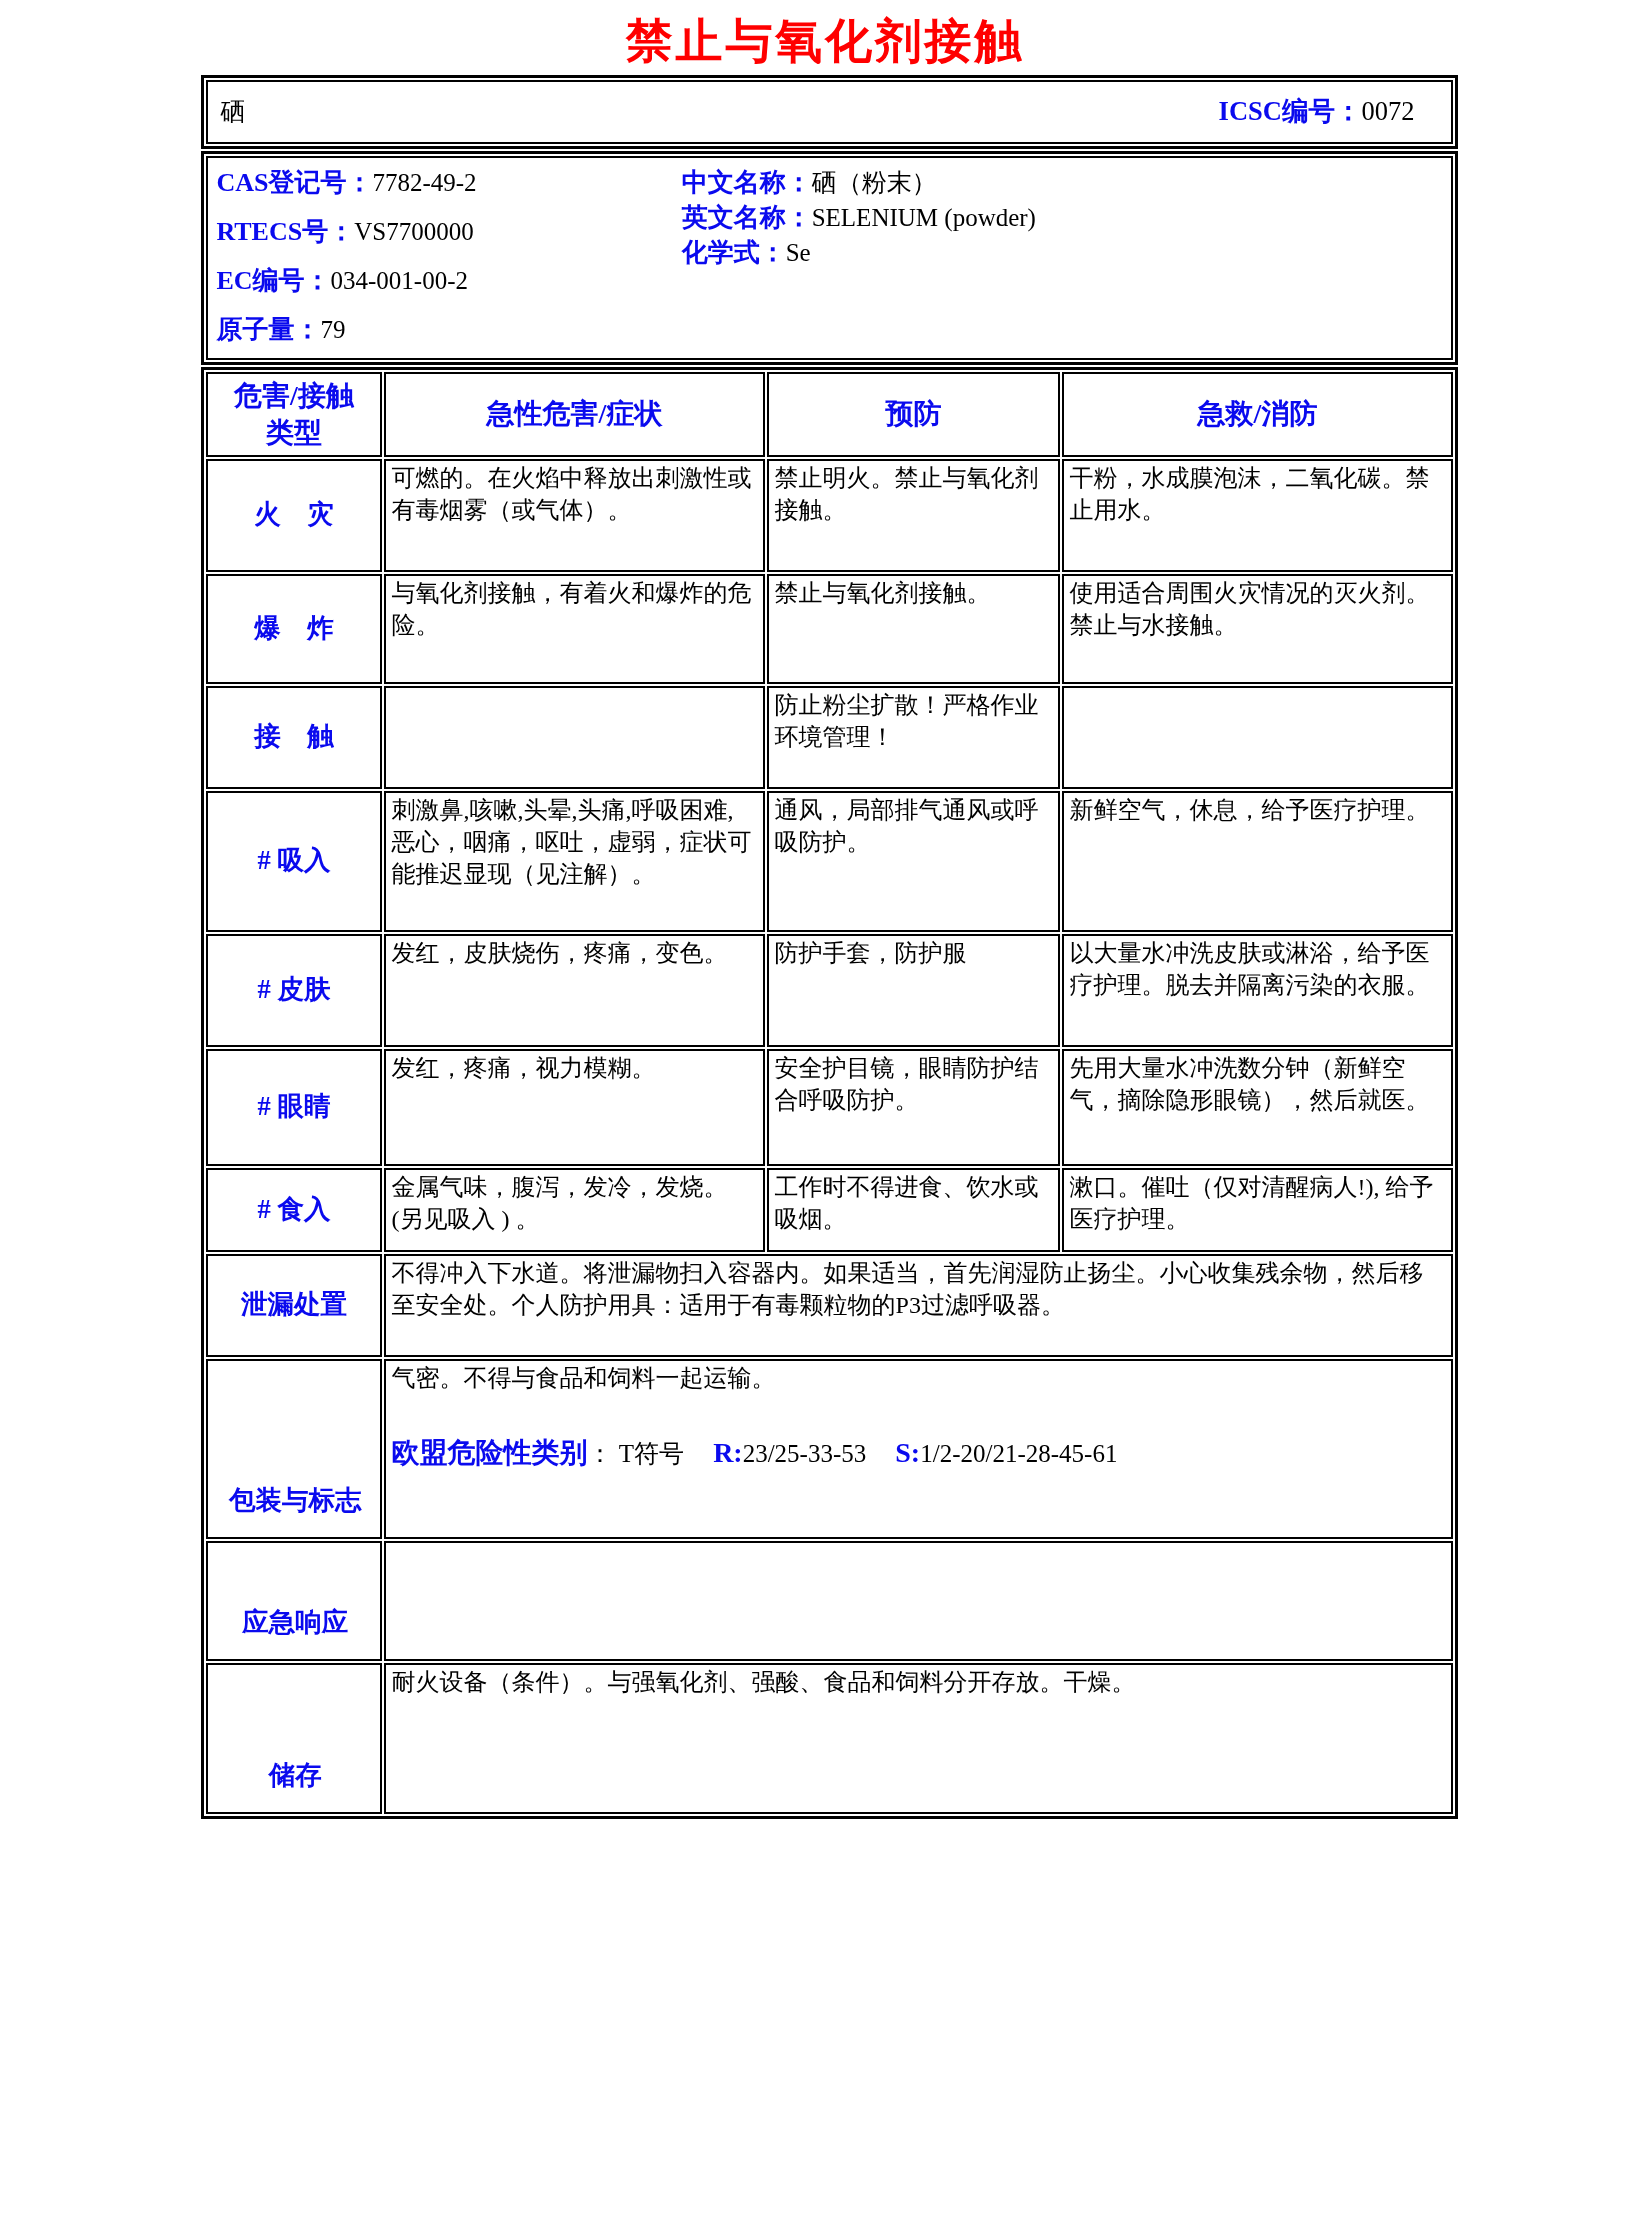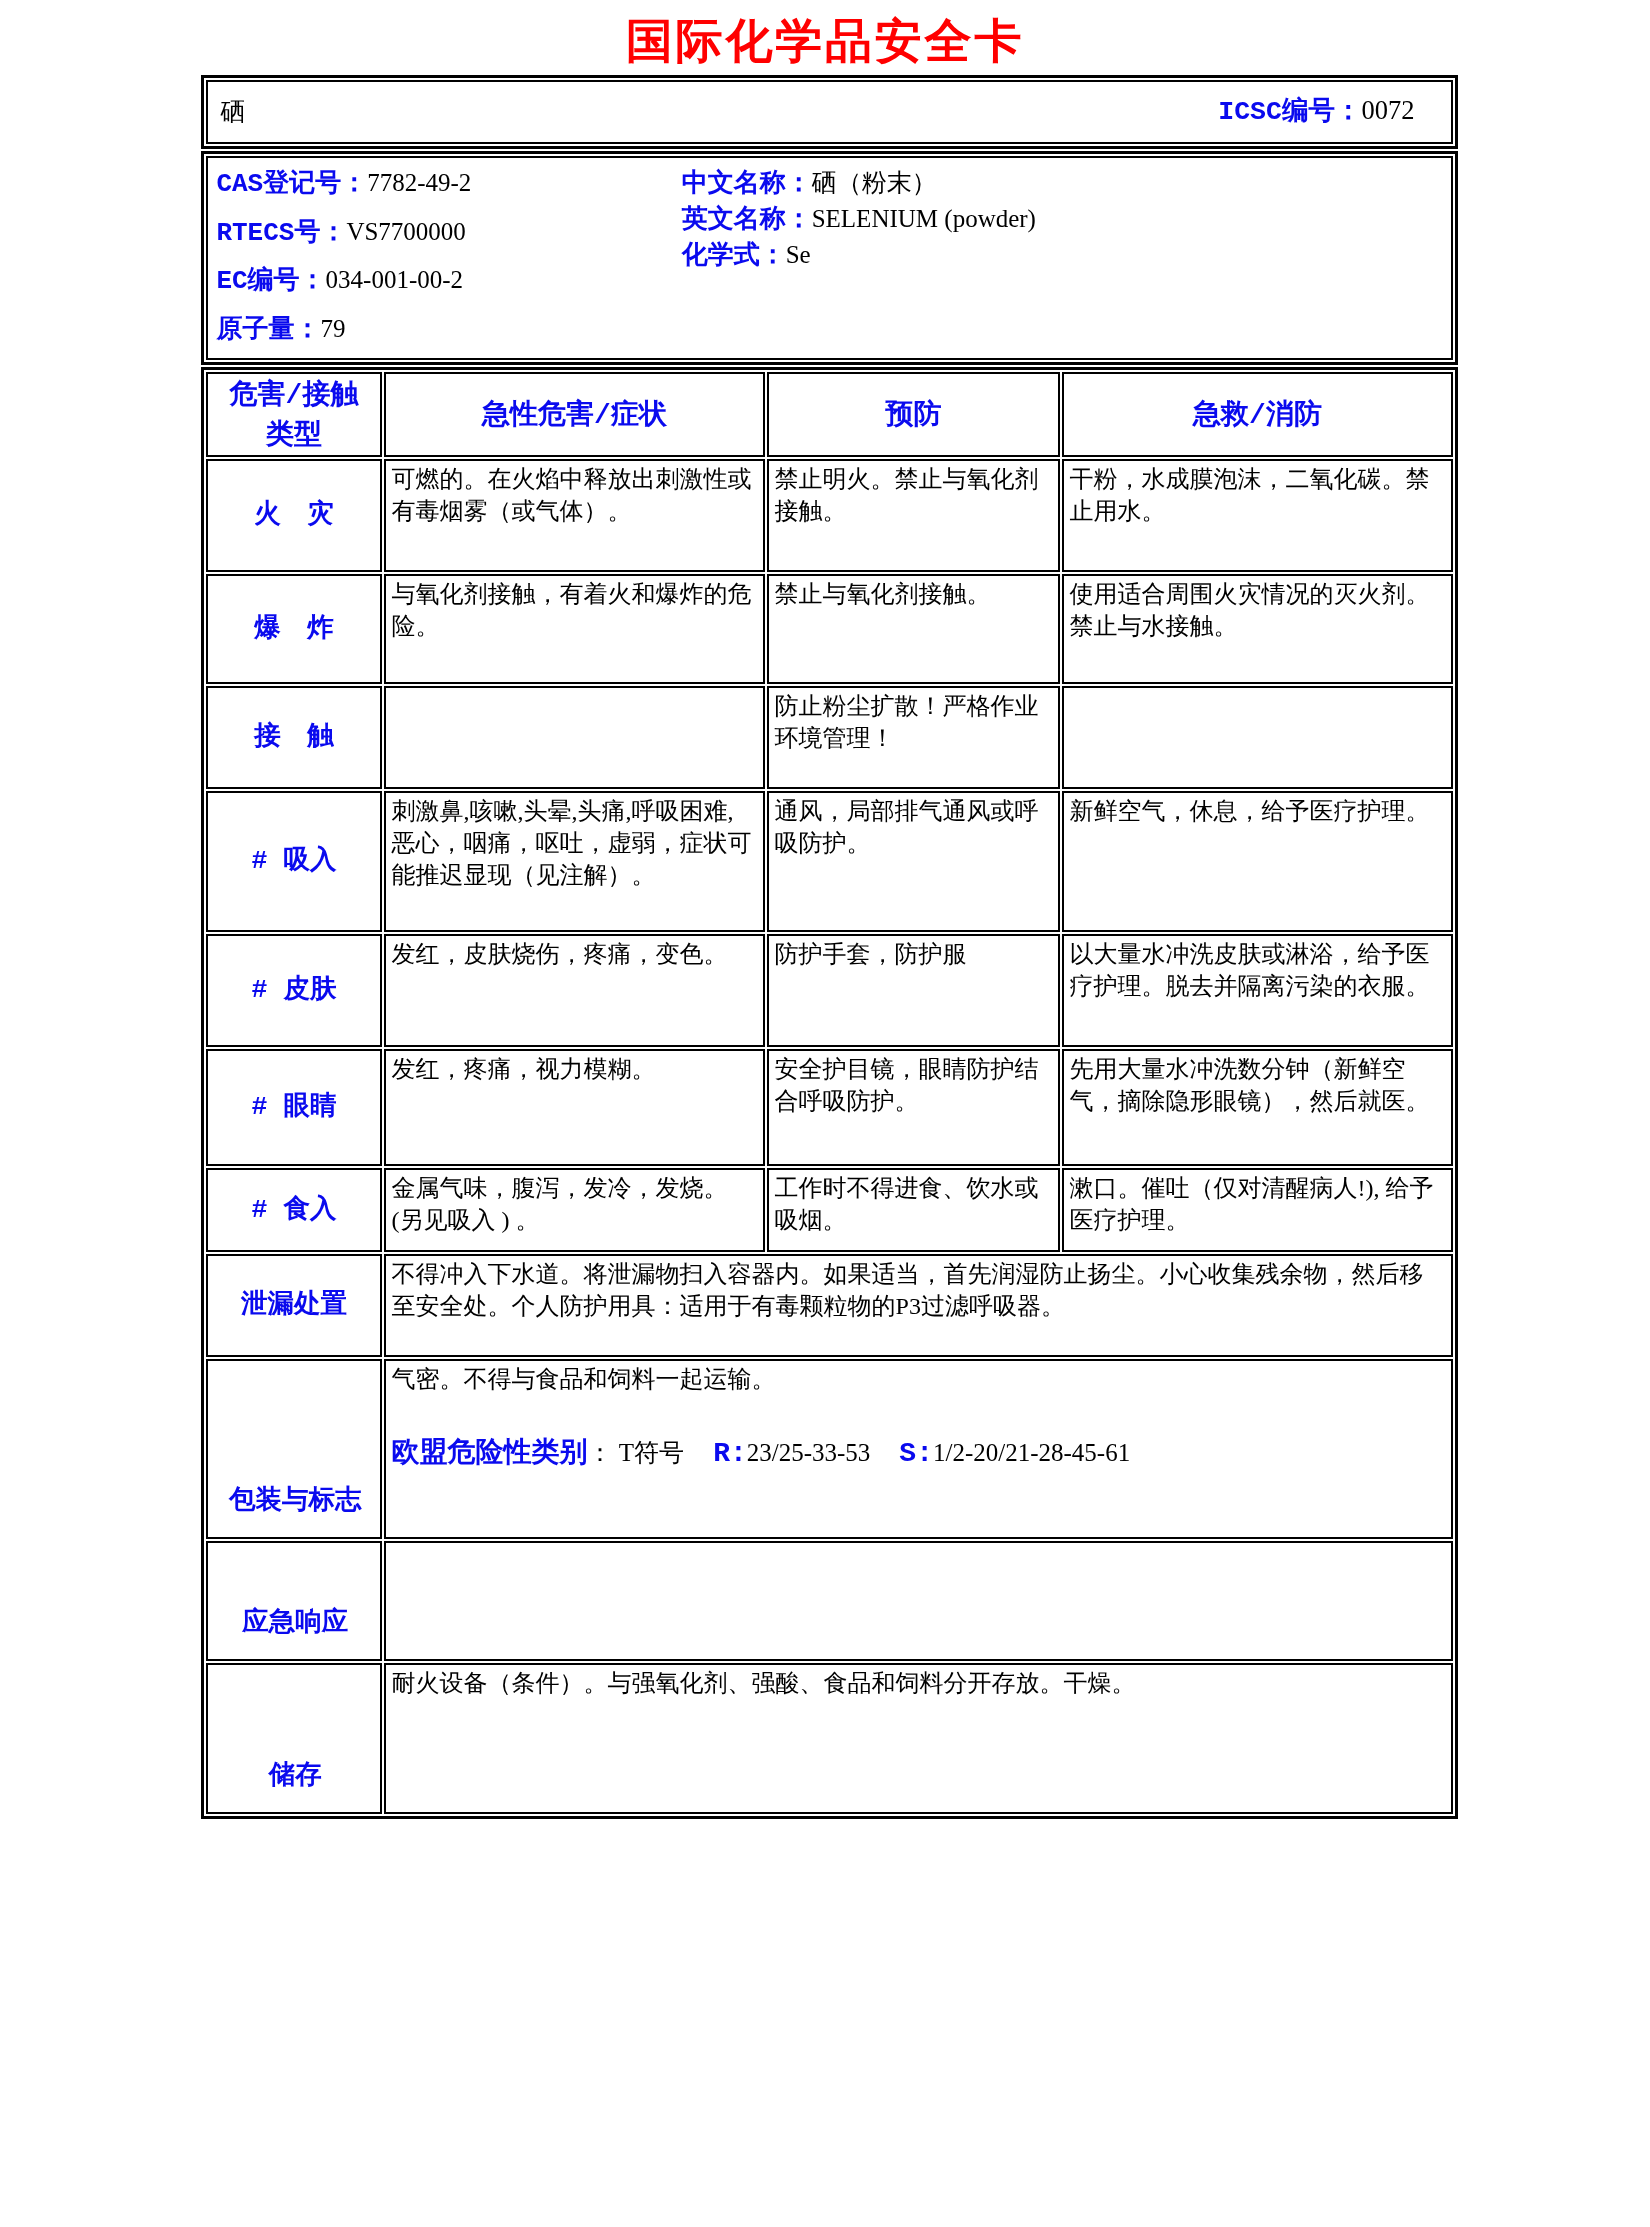--- a/index.html
+++ b/index.html
@@ -14,21 +14,21 @@
   .wrap{margin-left:201px;width:1257px;}
   table{
     border-collapse:separate;border-spacing:2.8px;border:3.5px solid #000;
     width:100%;background:#fff;margin-top:2.1px;table-layout:fixed;
   }
   td,th{
     border:2.1px solid #000;vertical-align:top;padding:1.4px 5.6px;
     font-size:24px;line-height:1.34;text-align:left;font-weight:normal;
     overflow:hidden;
   }
-  .blue{color:#0a0aee;font-family:Liberation Mono, monospace;font-weight:bold;}
+  .blue{color:#0a0aee;font-family:Liberation Serif, serif;font-weight:bold;}
   .black{color:#000;font-family:"Liberation Serif",serif;font-weight:normal;}
   
   .t1cell{height:57px;vertical-align:middle;}
   .t1row{display:flex;justify-content:space-between;align-items:center;}
   .t1row .substance{font-size:25px;padding-left:7px;}
   .t1row .icsc{font-size:26.5px;padding-right:31px;}
   
   .t2cell{height:197px;vertical-align:top;}
   .t2flex{display:flex;height:100%;}
   .idcol{width:38%;display:flex;flex-direction:column;justify-content:space-between;padding:7px 0 8.4px 2.8px;box-sizing:border-box;}
@@ -46,21 +46,21 @@
   td.txt{font-size:24px;}
   .euline{margin-top:40px;font-size:25px;}
   .euline .blue{font-size:28px;}
   .gap{display:inline-block;width:29px;}
 </style>
 </head>
 <body>
 
 <div class="page">
 
-  <div class="title">国际化学品安全卡</div>
+  <div class="title">禁止与氧化剂接触</div>
 
   <div class="wrap">
 
     <table>
       <tbody>
           <tr>
         <td class="t1cell">
           <div class="t1row">
             <span class="black substance">硒</span>
             <span class="icsc">

